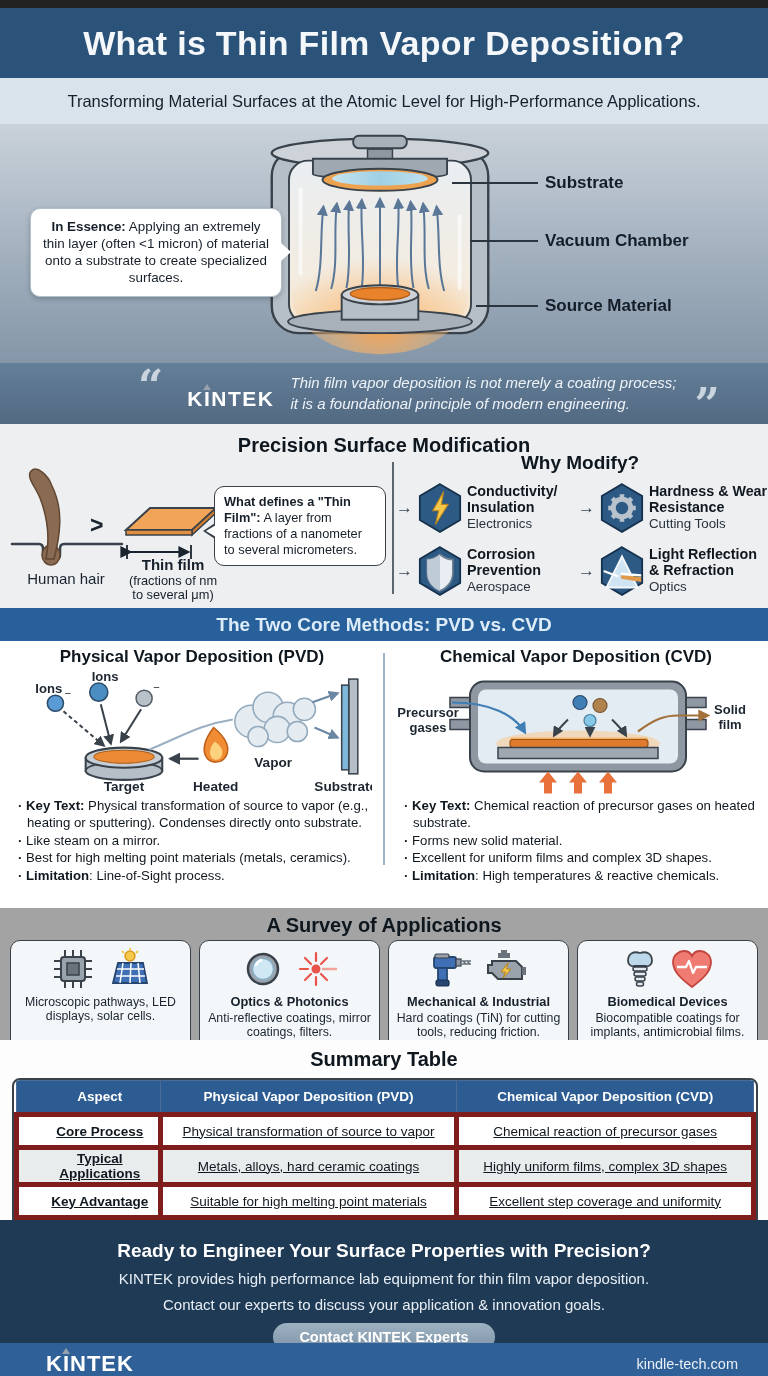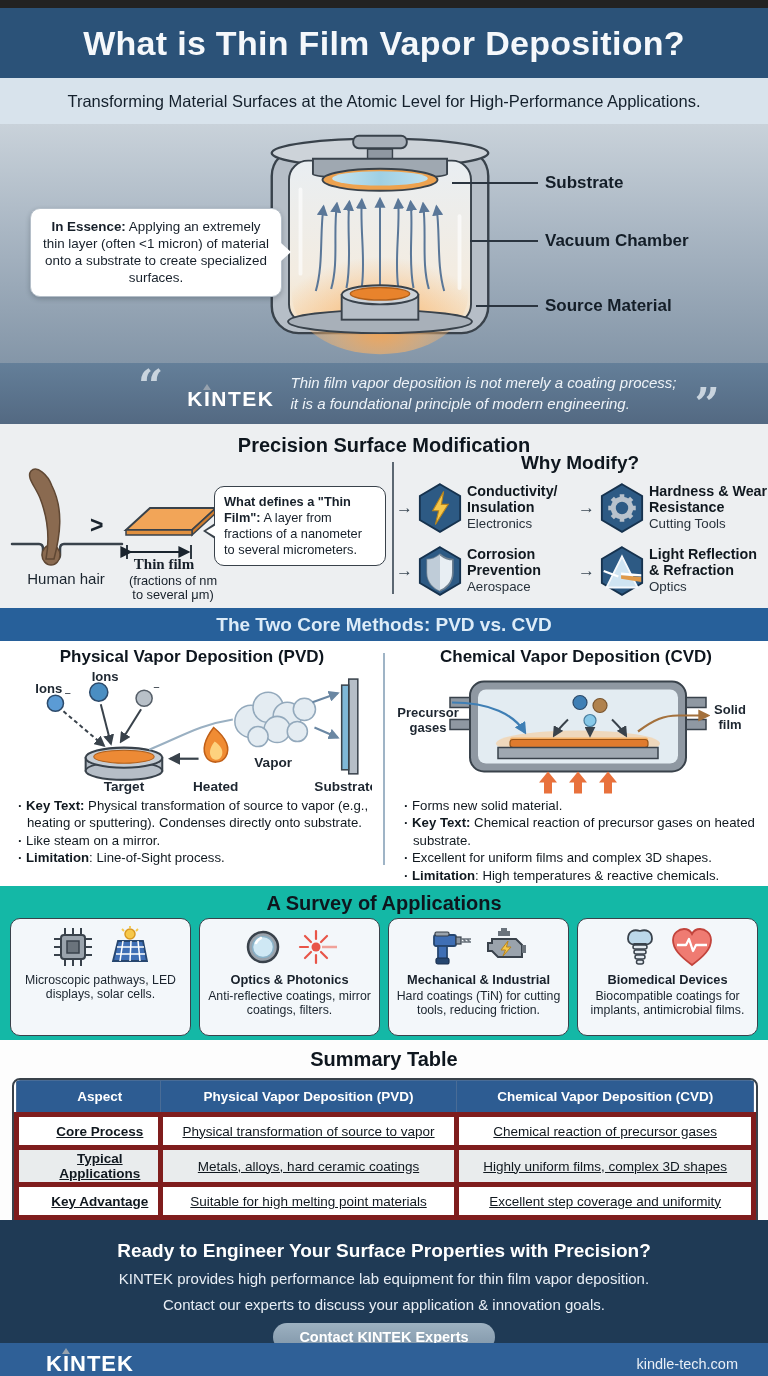--- a/index.html
+++ b/index.html
@@ -40,21 +40,21 @@
   .qtext{margin-left:16px;font-size:15px;font-style:italic;color:#eef3f8;line-height:1.35;}
 
   
   .prec{top:416px;height:184px;background:#edeff1;}
   .prec-title{position:absolute;top:10px;left:0;width:100%;text-align:center;font-size:20px;font-weight:bold;color:#0e161e;}
   .prec-div{position:absolute;left:392px;top:38px;width:1.5px;height:132px;background:#5c6772;}
   .hair-svg{position:absolute;left:10px;top:36px;}
   .hair-lbl{position:absolute;left:4px;top:146px;width:124px;text-align:center;font-size:15px;color:#1a242e;}
   .gt{position:absolute;left:90px;top:88px;font-size:23px;font-weight:bold;color:#1a242e;}
   .film-svg{position:absolute;left:118px;top:72px;}
-  .film-lbl{position:absolute;left:109px;top:132px;width:110px;text-align:center;font-size:15px;font-weight:bold;font-family:Liberation Serif, serif;}
+  .film-lbl{position:absolute;left:118px;top:132px;width:110px;text-align:center;font-size:15px;font-weight:bold;}
   .film-sub{position:absolute;left:108px;width:130px;text-align:center;font-size:12.8px;line-height:1.1;}
   .bubble{position:absolute;left:214px;top:62px;width:152px;background:#fff;border:1.5px solid #39424b;
           border-radius:10px;padding:7px 9px;font-size:12.8px;line-height:1.25;}
   .bubble::before{content:'';position:absolute;left:-12px;top:36px;border-top:8px solid transparent;
           border-bottom:8px solid transparent;border-right:12px solid #39424b;}
   .bubble::after{content:'';position:absolute;left:-9px;top:38px;border-top:6px solid transparent;
           border-bottom:6px solid transparent;border-right:10px solid #fff;}
   .why-title{position:absolute;left:396px;top:28px;width:368px;text-align:center;font-size:19px;font-weight:bold;color:#0e161e;}
   .why-grid{position:absolute;left:396px;top:52px;width:372px;height:126px;display:grid;
             grid-template-columns:182px 190px;grid-template-rows:63px 63px;}
@@ -72,21 +72,21 @@
   .methods{top:633px;height:245px;background:#ffffff;}
   .mcol-title{position:absolute;top:6px;font-size:17px;font-weight:bold;text-align:center;color:#0e161e;}
   .m-div{position:absolute;left:383px;top:12px;width:2px;height:212px;background:#9fb4c6;}
   .pvd-svg{position:absolute;left:12px;top:28px;}
   .cvd-svg{position:absolute;left:398px;top:28px;}
   .bullets{position:absolute;top:156px;margin:0;padding:0;list-style:none;font-size:13.2px;line-height:1.32;color:#10181f;}
   .bullets li{padding-left:13px;text-indent:-9px;}
   .bullets li::before{content:"· ";font-weight:bold;}
 
   
-  .apps{top:878px;height:176px;background:#14b8a6;}
+  .apps{top:900px;height:176px;background:#a3a3a3;}
   .apps-title{position:absolute;top:6px;width:100%;text-align:center;font-size:20px;font-weight:bold;color:#0e161e;}
   .cards{position:absolute;left:10px;top:32px;width:748px;display:flex;gap:8px;}
   .card{flex:1;height:108px;background:#f3f7fa;border:1.5px solid #39424b;border-radius:10px;
         padding:4px 5px;text-align:center;display:flex;flex-direction:column;align-items:center;}
   .card .icons{height:48px;display:flex;align-items:center;justify-content:center;gap:9px;}
   .card .ct{font-size:12.8px;font-weight:bold;line-height:1.1;margin-top:2px;}
   .card .cx{font-size:12.3px;line-height:1.17;margin-top:2px;color:#1a242e;}
 
   
   .summ{top:1032px;height:180px;background:#fdfdfd;}
@@ -424,25 +424,26 @@
       <g fill="#e8713c">
         <path d="M146 124 v-11 h-5 l9 -11 9 11 h-5 v11 z"></path>
         <path d="M176 124 v-11 h-5 l9 -11 9 11 h-5 v11 z"></path>
         <path d="M206 124 v-11 h-5 l9 -11 9 11 h-5 v11 z"></path>
       </g>
     </svg>
 
     <ul class="bullets" style="left:14px;width:362px;">
       <li><b>Key Text:</b><span> Physical transformation of source to vapor (e.g., heating or sputtering). Condenses directly onto substrate.</span></li>
       <li><b></b><span>Like steam on a mirror.</span></li>
+      <li><b></b><span>Best for high melting point materials (metals, ceramics).</span></li>
       <li><b>Limitation</b><span>: Line-of-Sight process.</span></li>
     </ul>
     <ul class="bullets" style="left:400px;width:360px;">
+      <li><b>Key Text:</b><span> Chemical reaction of precursor gases on heated substrate.</span></li>
       <li><b></b><span>Forms new solid material.</span></li>
-      <li><b>Key Text:</b><span> Chemical reaction of precursor gases on heated substrate.</span></li>
       <li><b></b><span>Excellent for uniform films and complex 3D shapes.</span></li>
       <li><b>Limitation</b><span>: High temperatures &amp; reactive chemicals.</span></li>
     </ul>
   </div>
 
   <div class="sec apps">
     <div class="apps-title">A Survey of Applications</div>
     <div class="cards">
 
       <div class="card">

